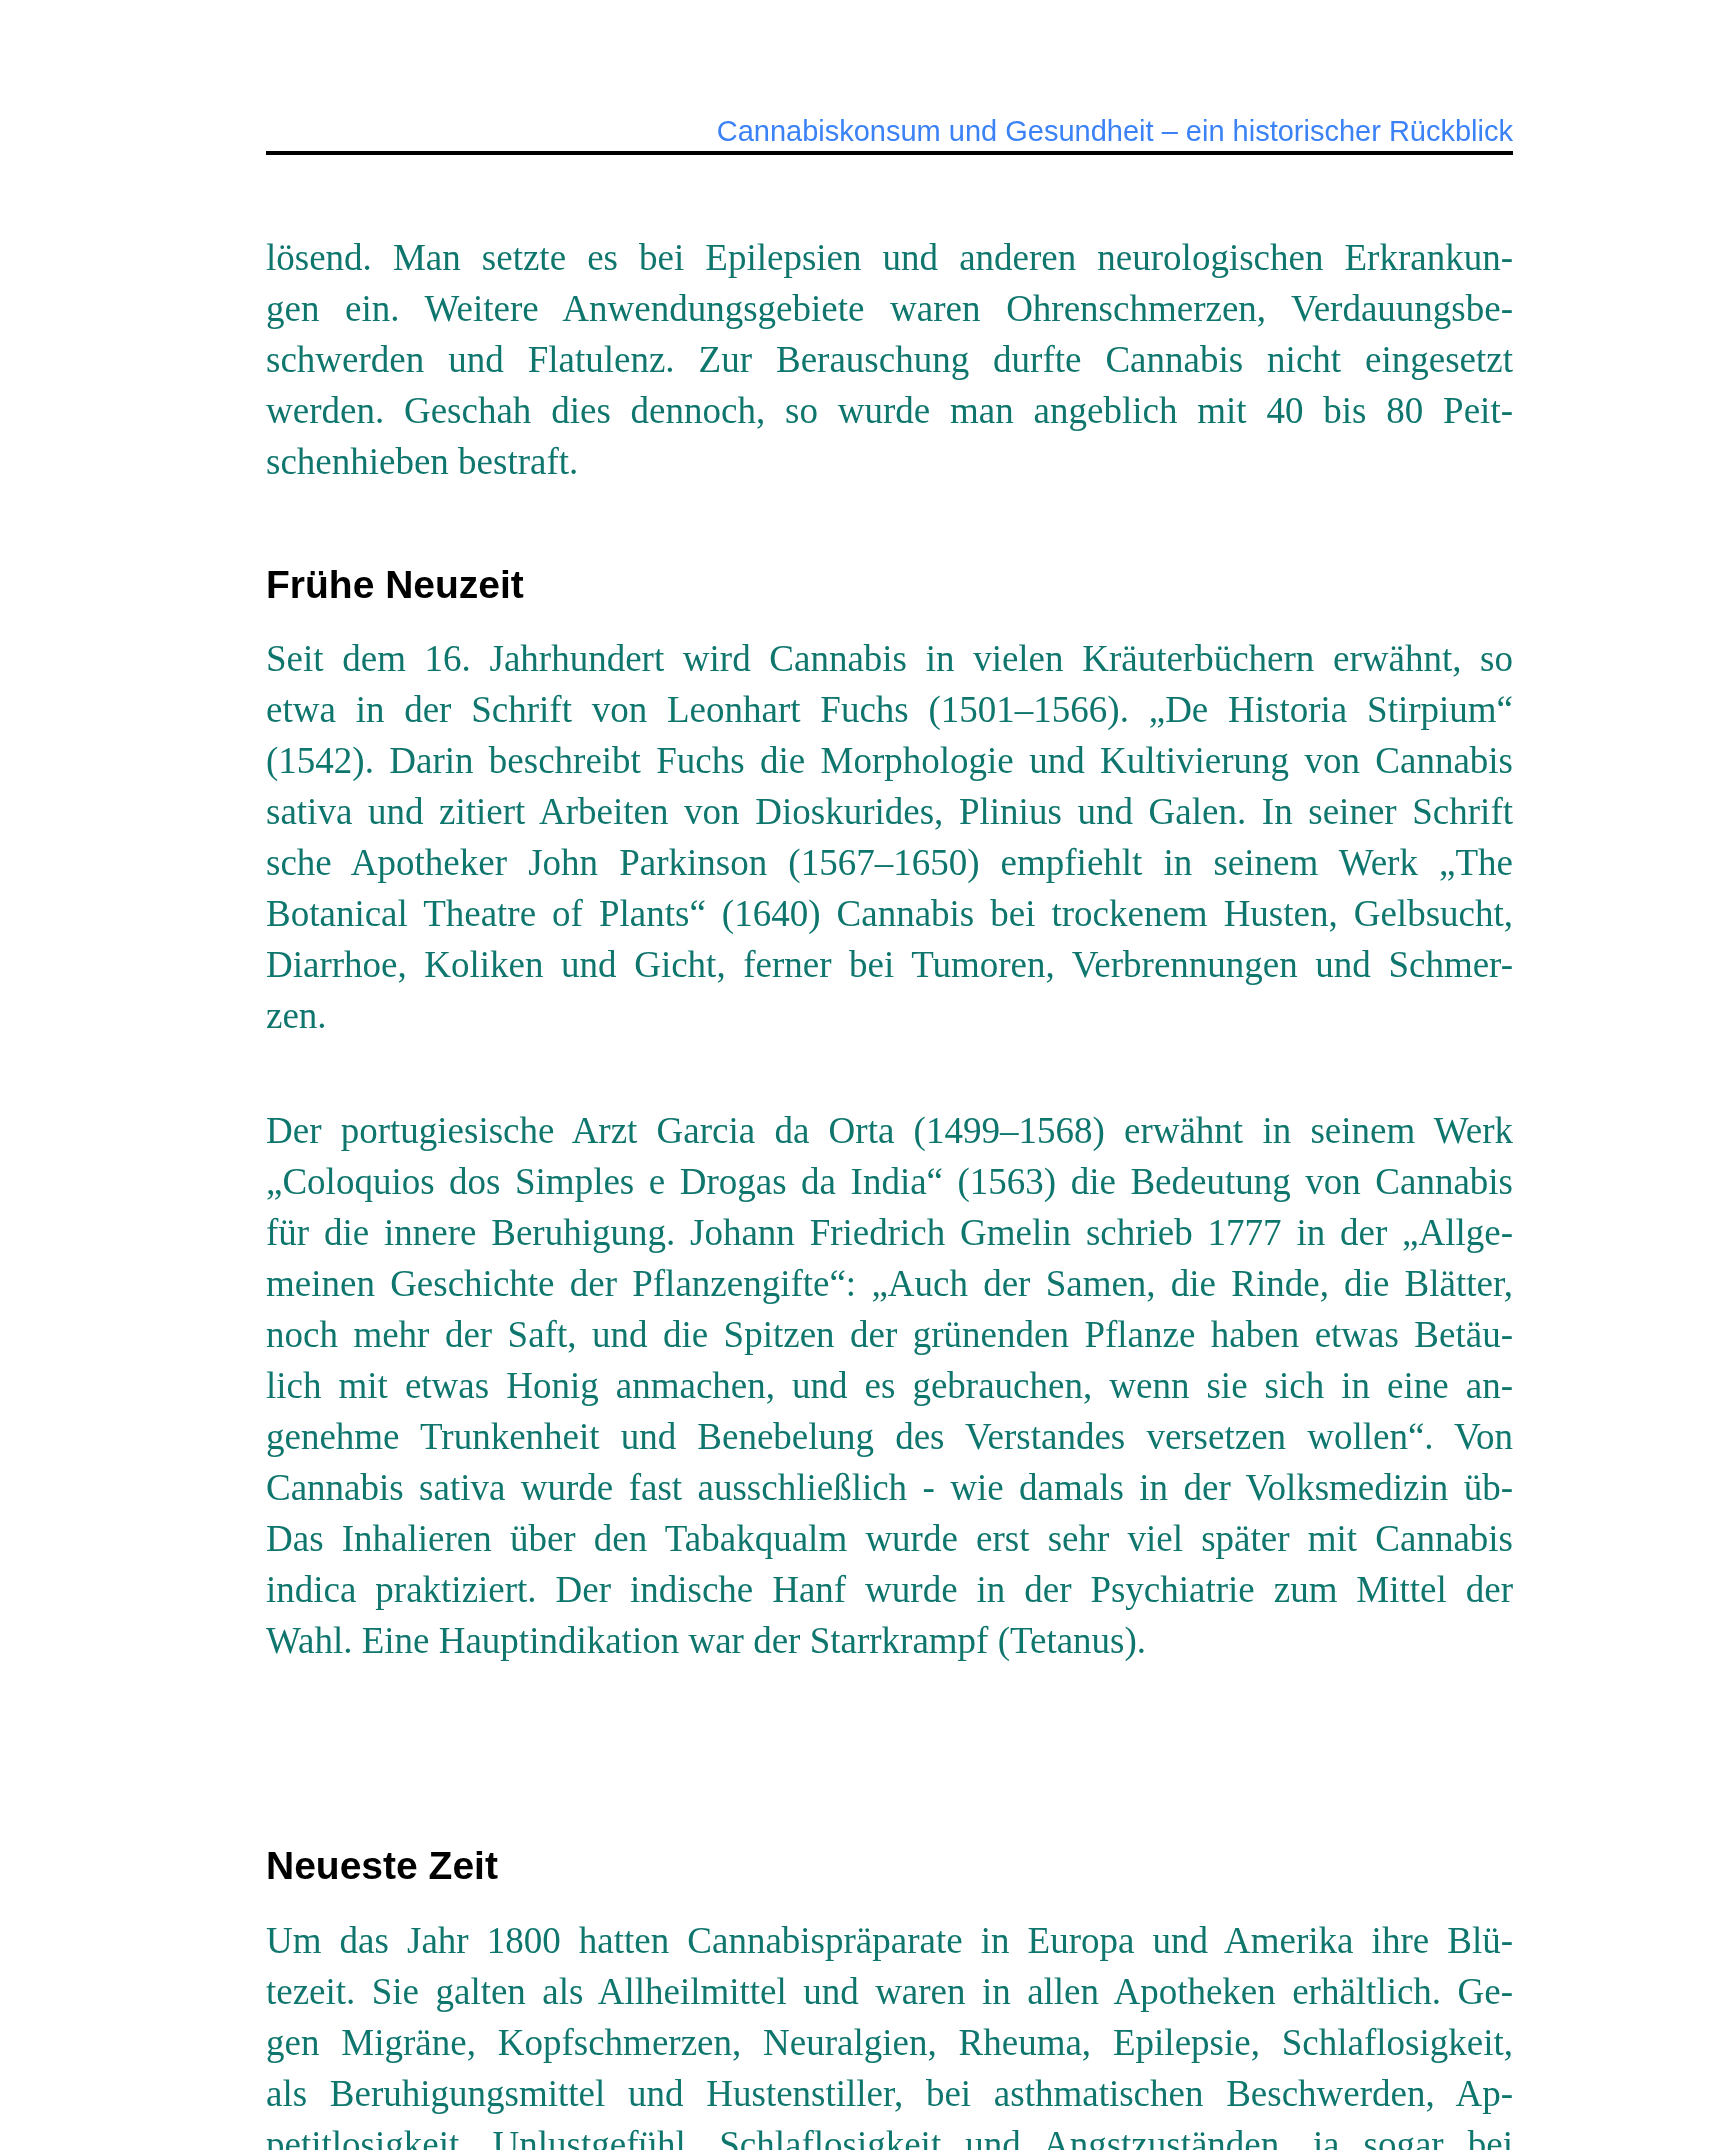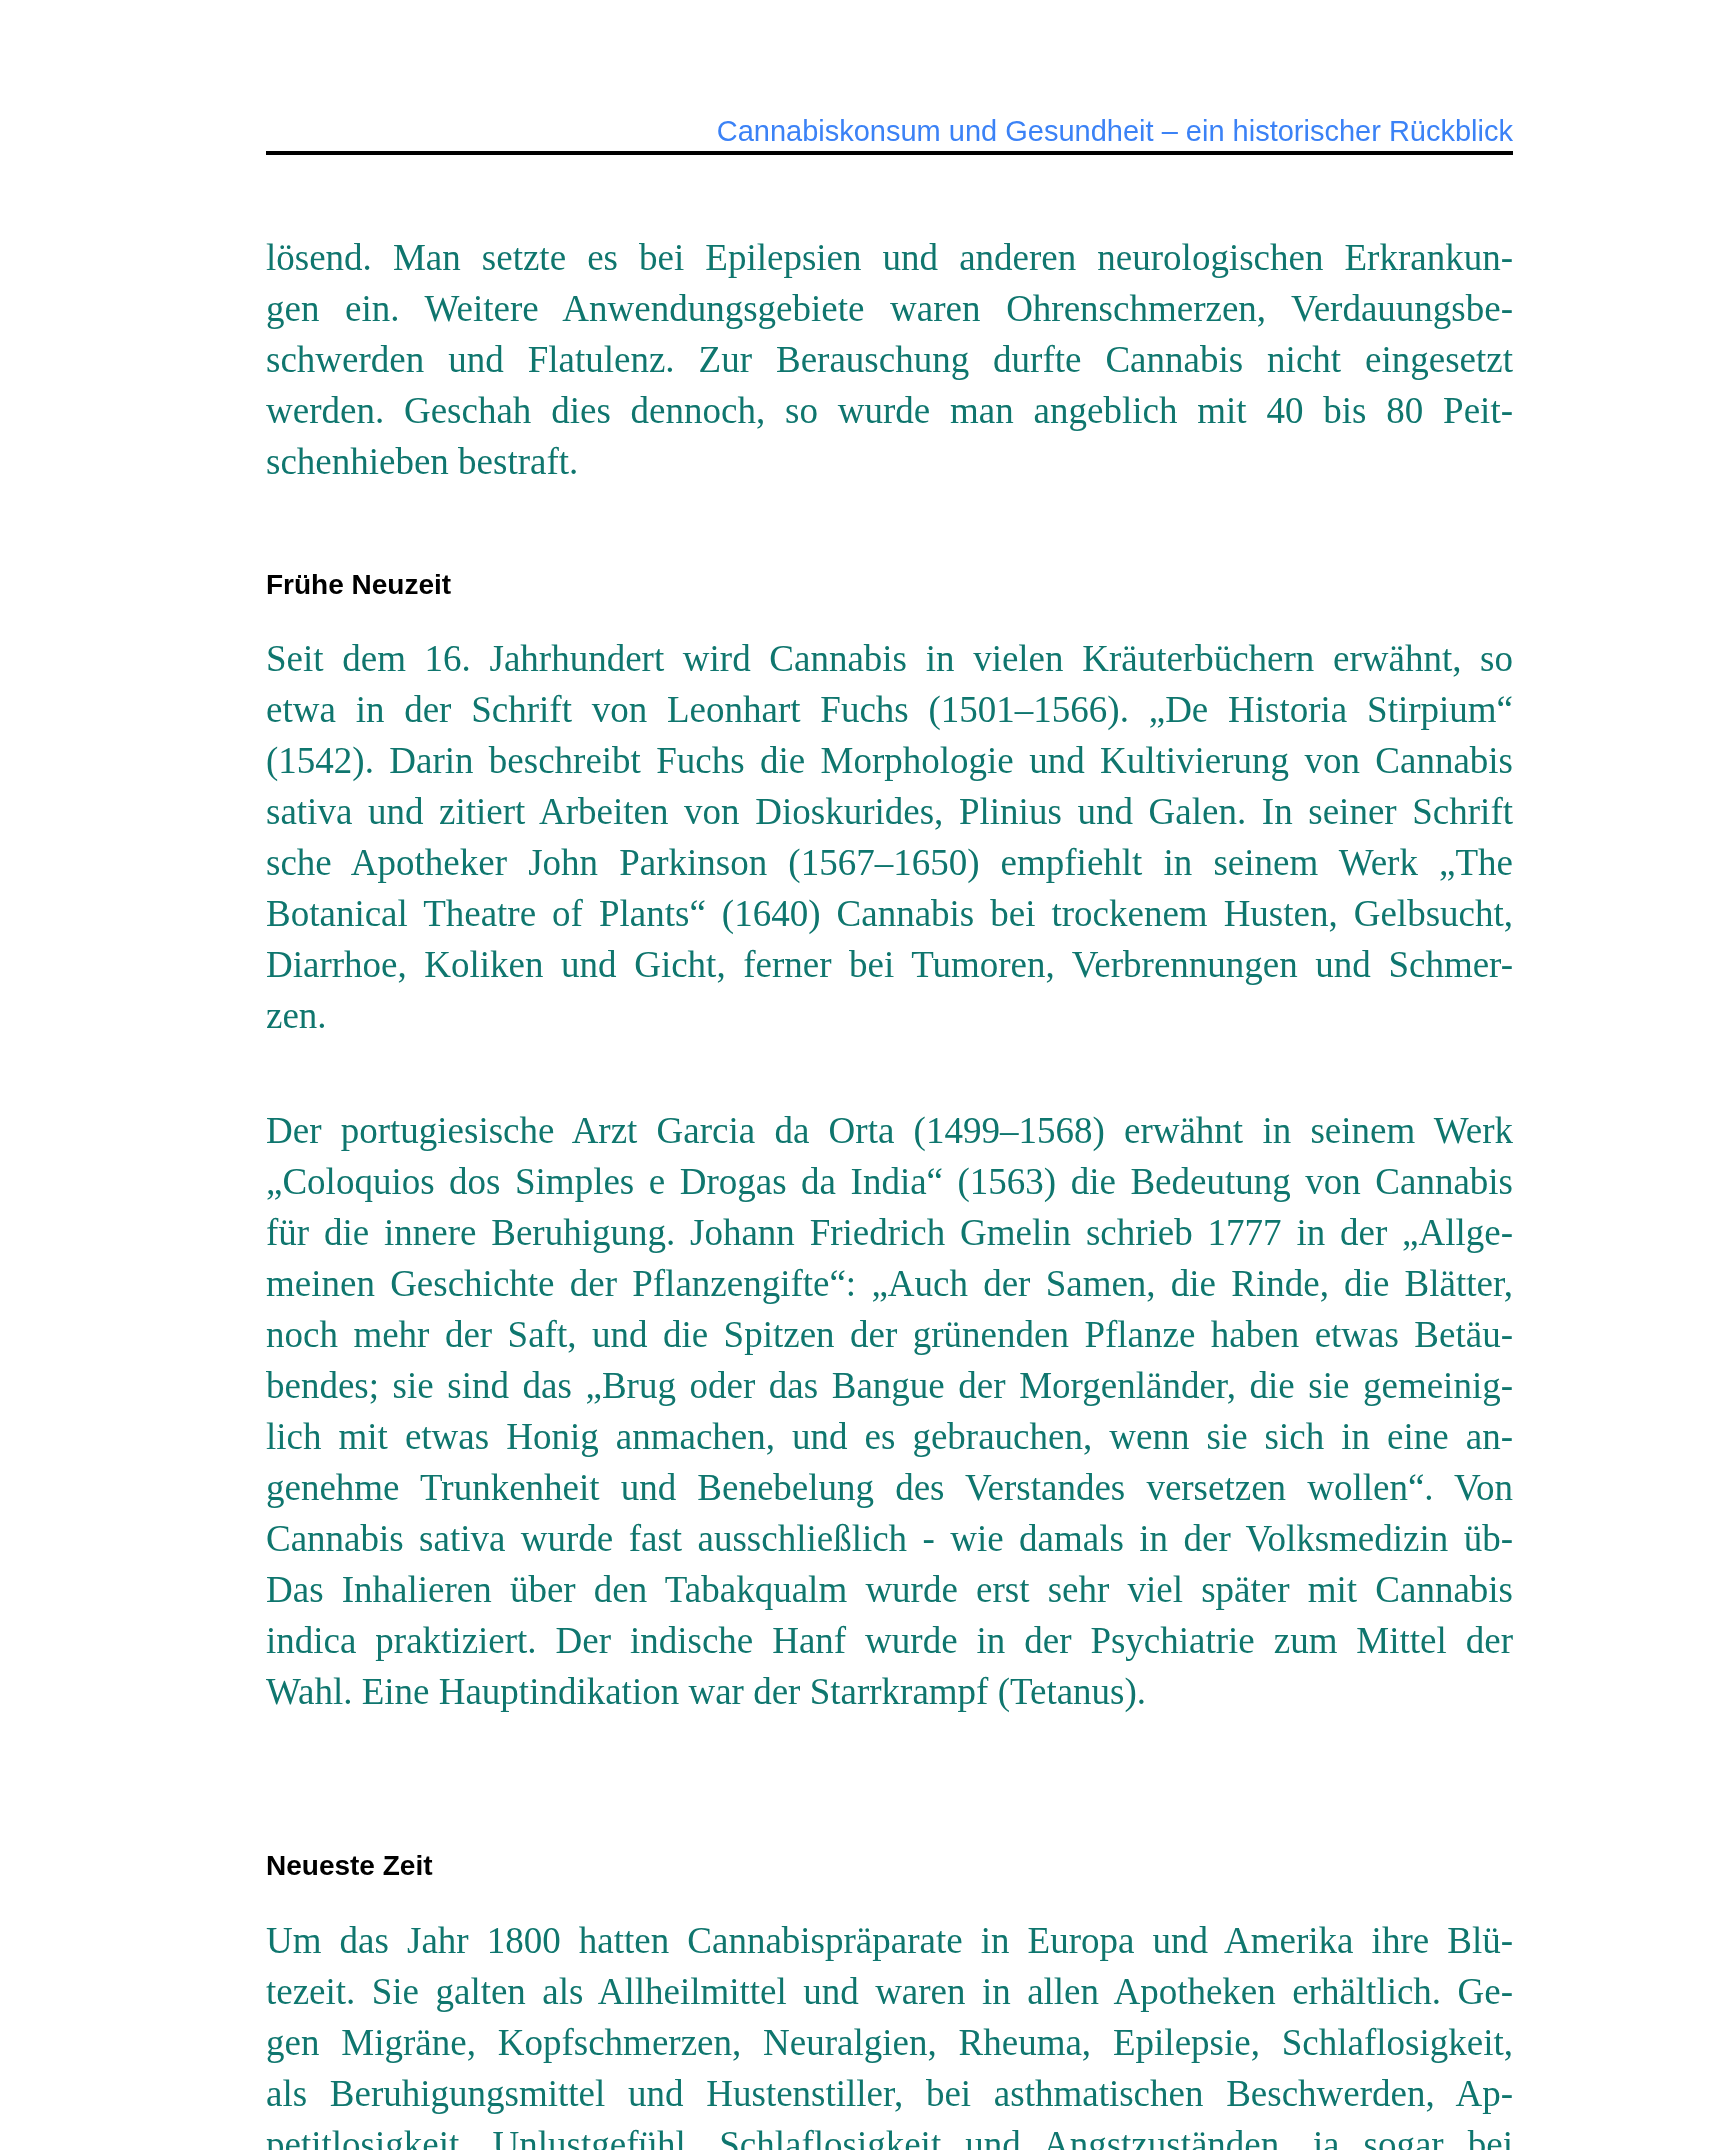--- a/index.html
+++ b/index.html
@@ -34,21 +34,21 @@
     text-align: justify;
     text-align-last: justify;
     -moz-text-align-last: justify;
   }
   .para .line.last { text-align-last: left; -moz-text-align-last: left; }
 
   .section-heading {
     position: absolute; left: 266px; width: 1247px;
     font-family: "Liberation Sans", sans-serif;
     font-weight: bold;
-    font-size: 28px; line-height: 43px;
+    font-size: 39px; line-height: 43px;
     color: #000000;
     white-space: nowrap;
   }
 
   #para1 { top: 232px; }
   #heading1 { top: 563px; }
   #para2 { top: 633px; }
   #para3 { top: 1105px; }
   #heading2 { top: 1844px; }
   #para4 { top: 1915px; }
@@ -82,21 +82,20 @@
     <div class="line">Diarrhoe, Koliken und Gicht, ferner bei Tumoren, Verbrennungen und Schmer-</div>
     <div class="line last">zen.</div>
   </div>
 
   <div class="para" id="para3">
     <div class="line">Der portugiesische Arzt Garcia da Orta (1499–1568) erwähnt in seinem Werk</div>
     <div class="line">„Coloquios dos Simples e Drogas da India“ (1563) die Bedeutung von Cannabis</div>
     <div class="line">für die innere Beruhigung. Johann Friedrich Gmelin schrieb 1777 in der „Allge-</div>
     <div class="line">meinen Geschichte der Pflanzengifte“: „Auch der Samen, die Rinde, die Blätter,</div>
     <div class="line">noch mehr der Saft, und die Spitzen der grünenden Pflanze haben etwas Betäu-</div>
-    <div class="line">bendes; sie sind das „Brug oder das Bangue der Morgenländer, die sie gemeinig-</div>
     <div class="line">lich mit etwas Honig anmachen, und es gebrauchen, wenn sie sich in eine an-</div>
     <div class="line">genehme Trunkenheit und Benebelung des Verstandes versetzen wollen“. Von</div>
     <div class="line">Cannabis sativa wurde fast ausschließlich - wie damals in der Volksmedizin üb-</div>
     <div class="line">Das Inhalieren über den Tabakqualm wurde erst sehr viel später mit Cannabis</div>
     <div class="line">indica praktiziert. Der indische Hanf wurde in der Psychiatrie zum Mittel der</div>
     <div class="line last">Wahl. Eine Hauptindikation war der Starrkrampf (Tetanus).</div>
   </div>
 
   <div class="section-heading" id="heading2">Neueste Zeit</div>
 

